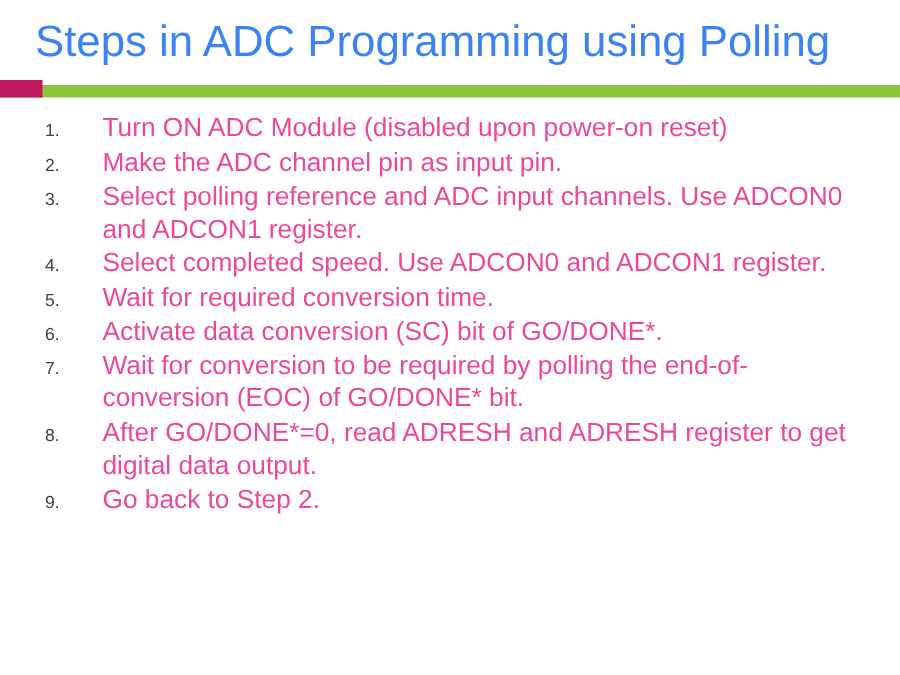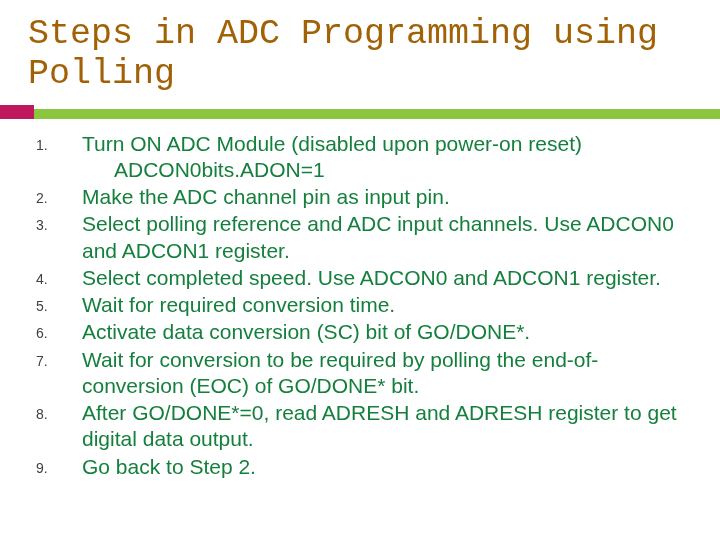--- a/index.html
+++ b/index.html
@@ -1,41 +1,40 @@
 <!DOCTYPE html>
 <html><head>
 <meta charset="utf-8">
 <style>
   * { margin: 0; padding: 0; box-sizing: border-box; }
   html, body { width: 720px; height: 540px; background: #fff; font-family: Arial, Helvetica, sans-serif; overflow: hidden; }
   .slide { width: 720px; height: 540px; position: relative; padding-top: 10px; }
-  .title { font-size: 35px; color: #a16207; padding: 4px 28px 0 28px; line-height: 1.15; font-weight: 400; font-family: Liberation Mono, monospace; }
+  .title { font-size: 35px; color: #3b82f6; padding: 4px 28px 0 28px; line-height: 1.15; font-weight: 400; }
   .divider { position: relative; height: 14px; margin-top: 10px; }
   .divider .bar-main { position: absolute; left: 0; right: 0; top: 4px; height: 10px; background: #8cc63f; }
   .divider .bar-accent { position: absolute; left: 0; width: 34px; top: 0; height: 14px; background: #c0185c; }
   .content { padding: 12px 26px 0 26px; }
   ol.steps { list-style: none; counter-reset: step; }
-  ol.steps > li { counter-increment: step; position: relative; padding-left: 56px; font-size: 21px; color: #15803d; line-height: 1.25; margin-bottom: 1px; }
+  ol.steps > li { counter-increment: step; position: relative; padding-left: 56px; font-size: 21px; color: #ec4899; line-height: 1.25; margin-bottom: 1px; }
   ol.steps > li::before { content: counter(step) "."; position: absolute; left: 10px; top: 6px; font-size: 14px; color: #404040; }
   .subline { display: block; padding-left: 32px; }
 </style>
 </head>
 <body>
 
 <div class="slide">
   <h1 class="title">Steps in ADC Programming using Polling</h1>
   <div class="divider">
     <div class="bar-main"></div>
     <div class="bar-accent"></div>
   </div>
   <div class="content">
     <ol class="steps">
       <li>
         <span>Turn ON ADC Module (disabled upon power-on reset)</span>
-        <span class="subline">ADCON0bits.ADON=1</span>
       </li>
       <li><span>Make  the ADC channel pin as input pin.</span></li>
       <li><span>Select polling reference and ADC input channels. Use ADCON0 and ADCON1 register.</span></li>
       <li><span>Select completed speed. Use ADCON0 and ADCON1 register.</span></li>
       <li><span>Wait for required conversion time.</span></li>
       <li><span>Activate data conversion (SC) bit of GO/DONE*.</span></li>
       <li><span>Wait for conversion to be required by polling the end-of-conversion (EOC) of GO/DONE* bit.</span></li>
       <li><span>After GO/DONE*=0, read ADRESH and ADRESH register to get digital data output.</span></li>
       <li><span>Go back to Step 2.</span></li>
     </ol>

